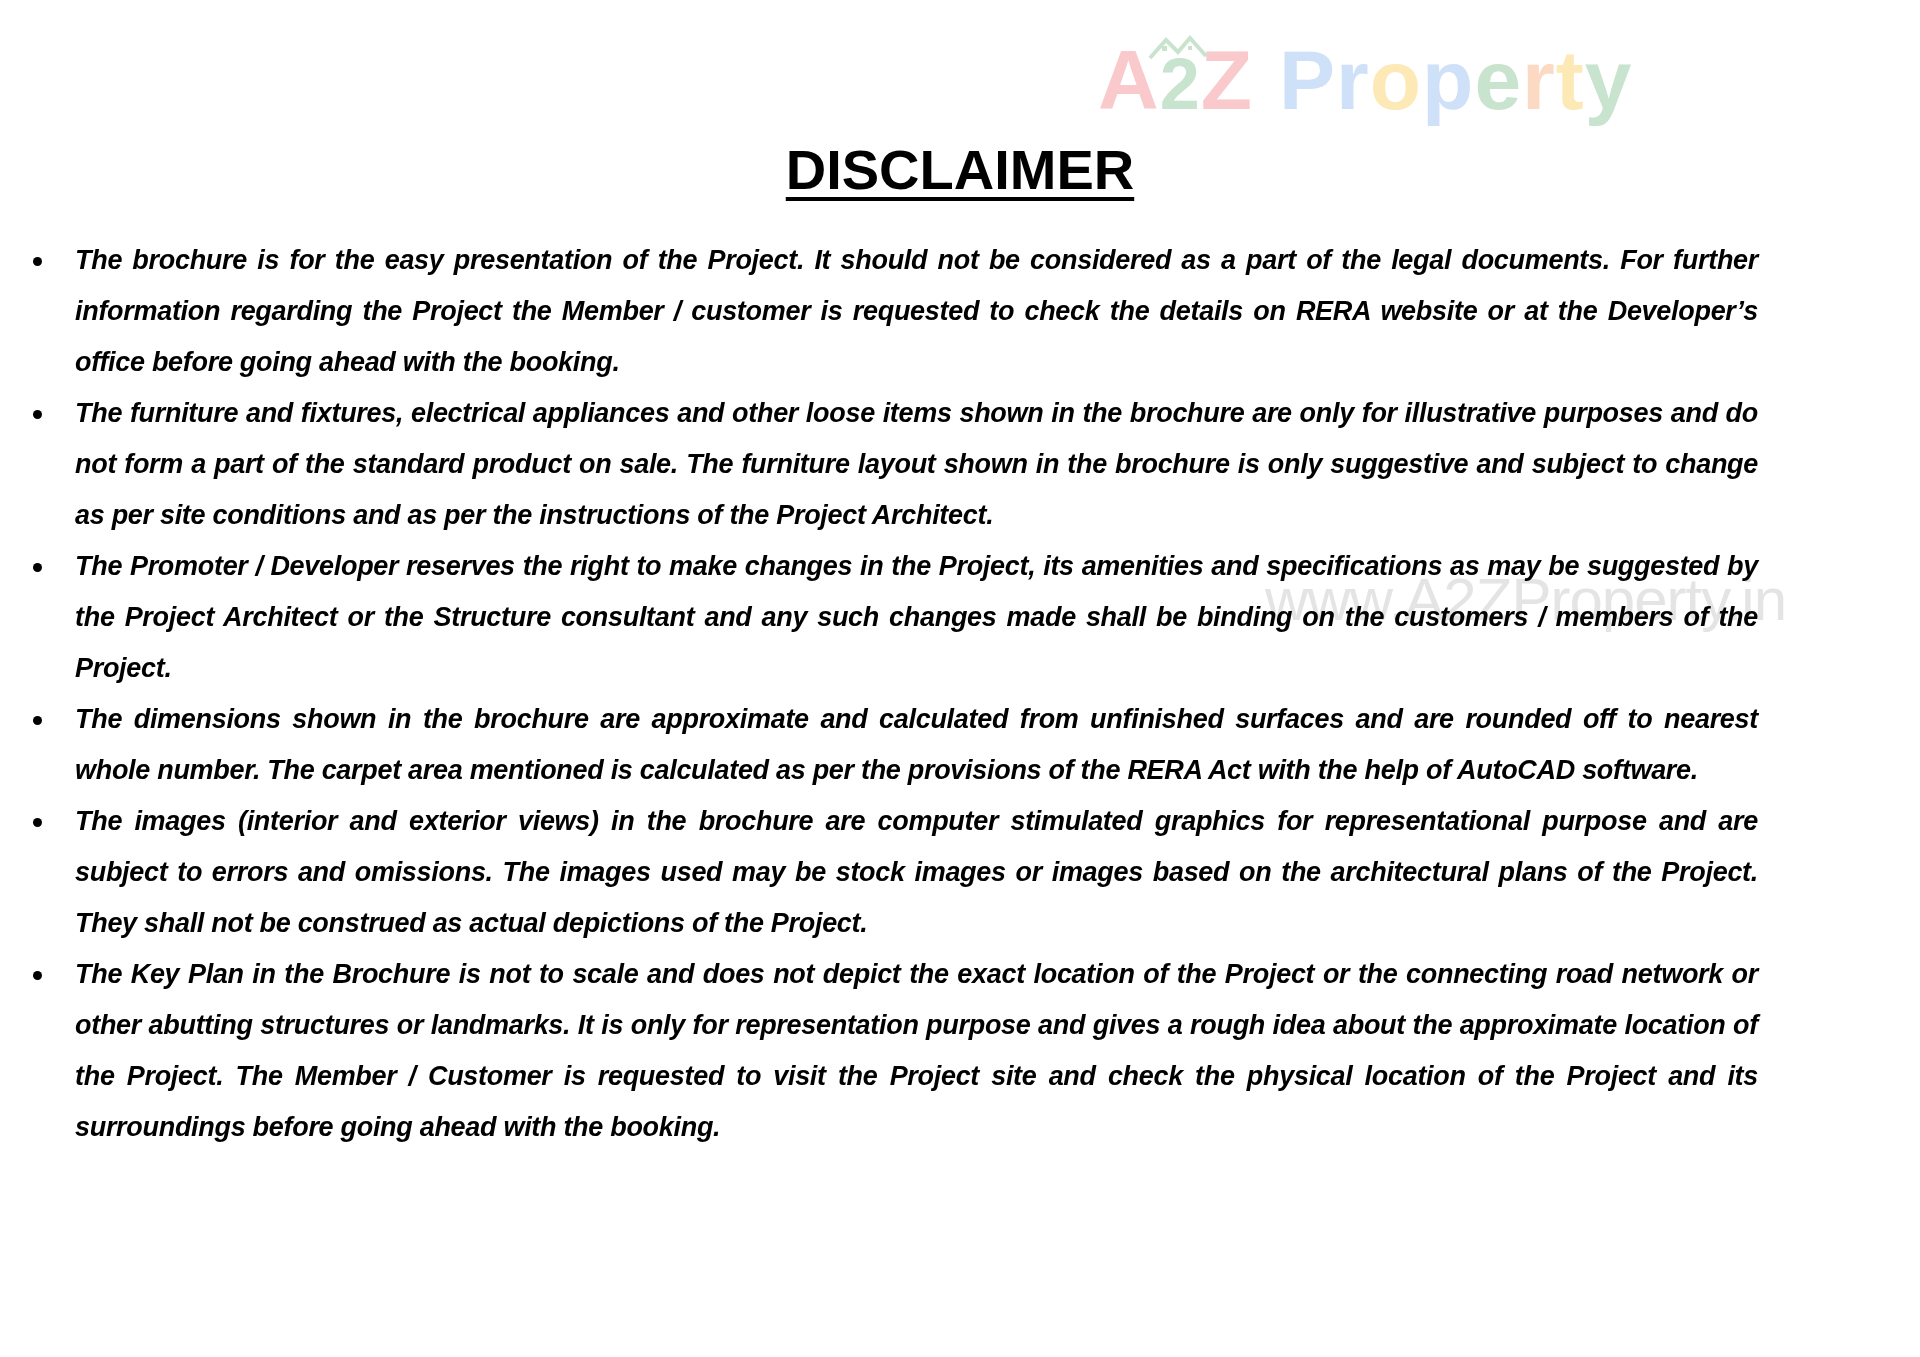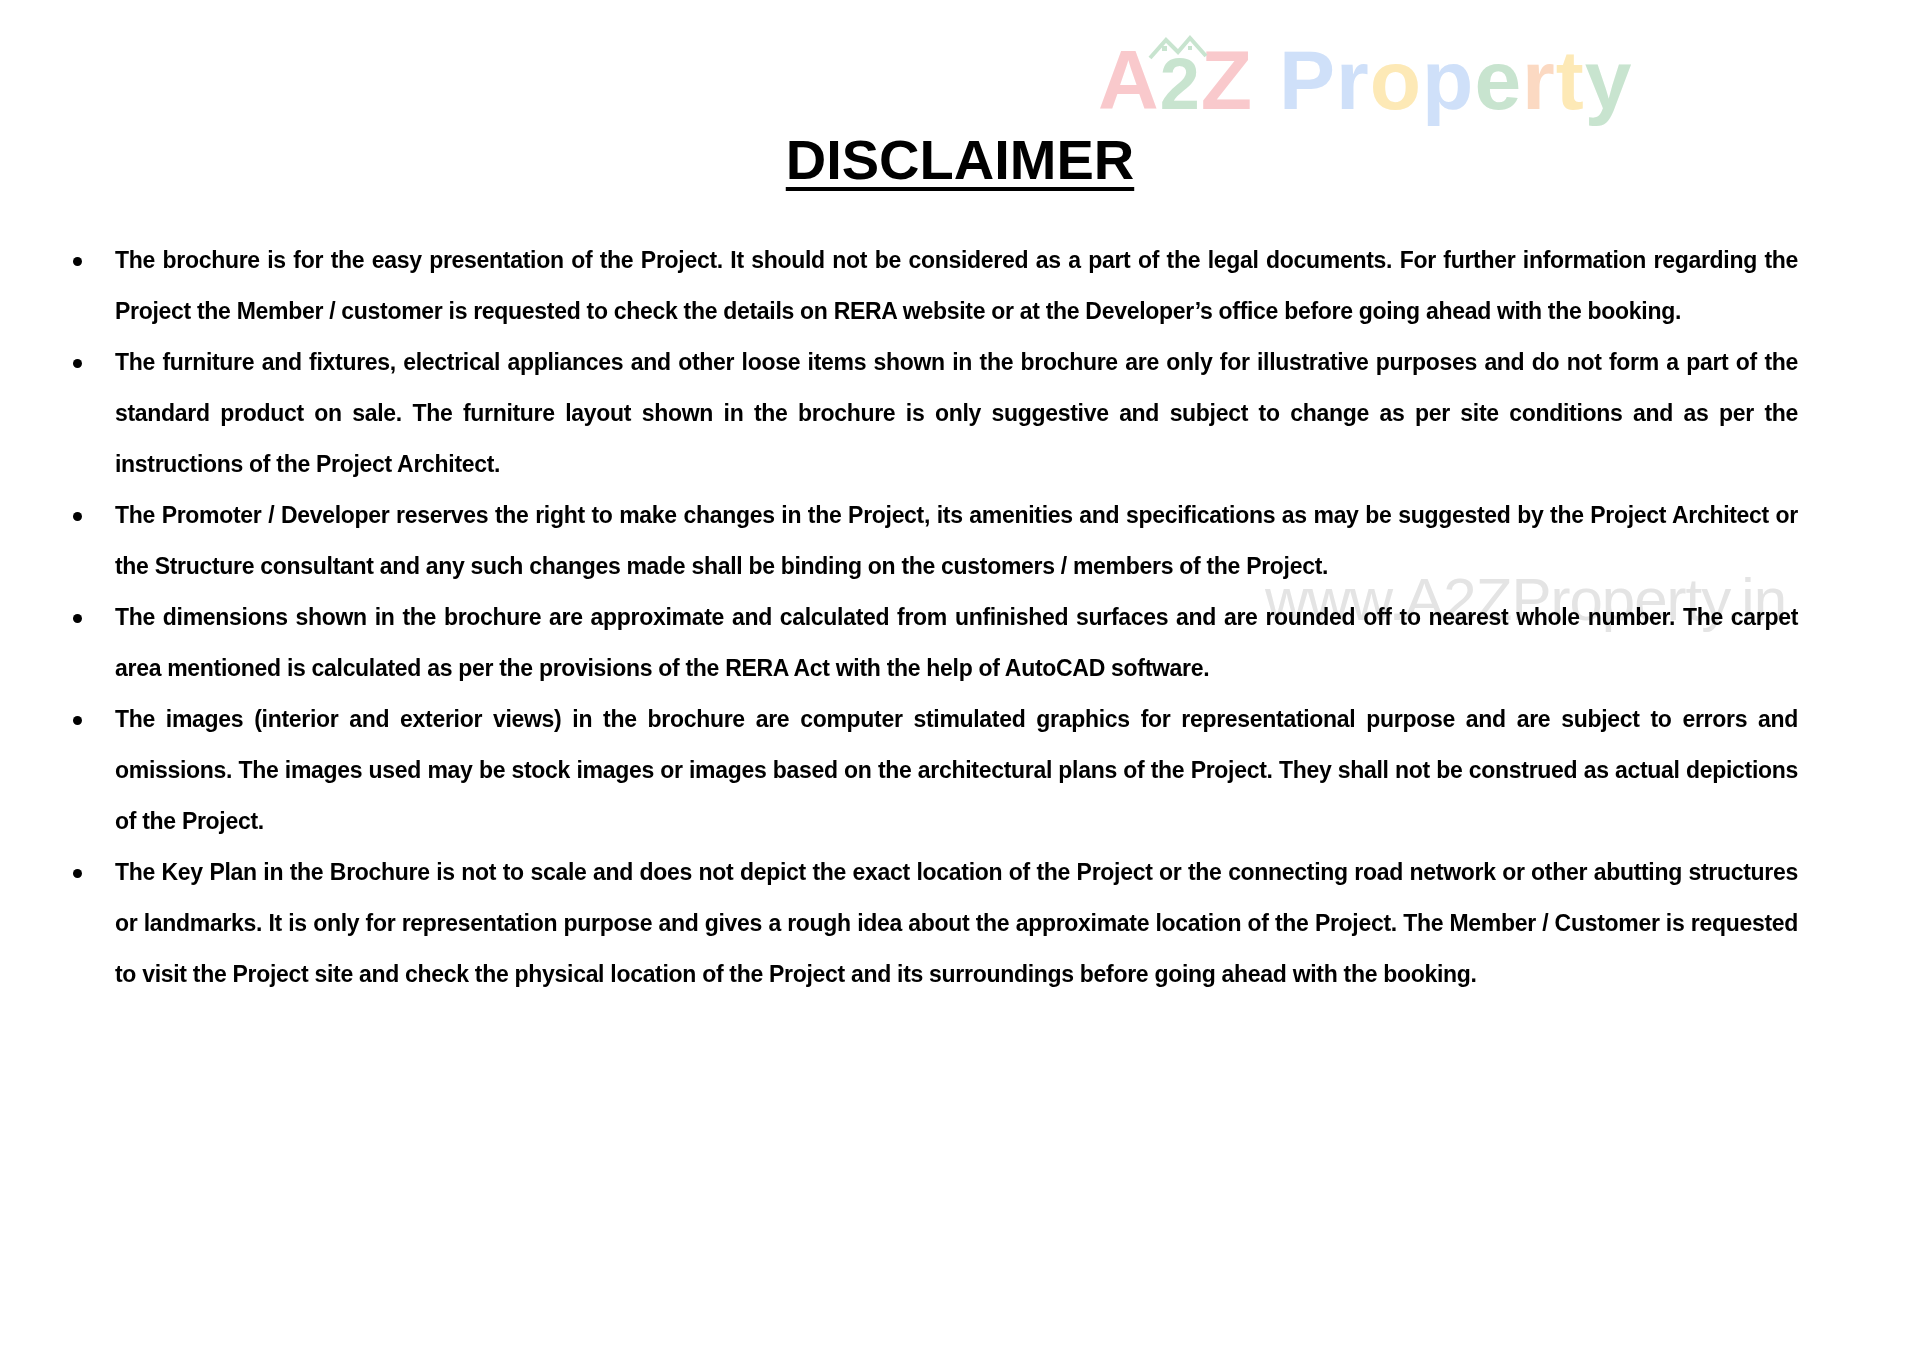--- a/index.html
+++ b/index.html
@@ -69,29 +69,30 @@
       position: absolute;
       left: 0;
       top: 235px;
       width: 1920px;
       margin: 0;
       padding: 0;
       list-style: none;
     }
     .item {
       position: relative;
-      margin-left: 115px;
+      margin-left: 75px;
       width: 1683px;
       font-family: "Liberation Sans", "DejaVu Sans", sans-serif;
       font-weight: bold;
-      font-size: 23px;
+      font-size: 27px;
       line-height: 51px;
       text-align: justify;
       letter-spacing: -0.3px;
       word-spacing: 0px;
+      font-style: italic;
     }
     .bullet {
       position: absolute;
       left: -42px;
       top: 22px;
       width: 9px;
       height: 9px;
       border-radius: 50%;
       background: #000;
     }
@@ -117,21 +118,21 @@
 <div class="page">
 
   <div class="logo">
     <span class="ch" style="color:#f9c9cc">A</span><span class="ch two" style="color:#c8e4cf"><svg class="roof" viewBox="0 0 60 26" style="left:-12px;top:-14px;">
           <polyline points="2,24 18,6 30,18 42,4 58,22" fill="none" stroke="#c8e4cf" stroke-width="4"></polyline>
           <rect x="14" y="12" width="5" height="5" fill="#c8e4cf"></rect>
           <rect x="40" y="12" width="4" height="4" fill="#c8e4cf"></rect>
         </svg><span>2</span></span><span class="ch" style="color:#f9c9cc">Z</span><span class="gap"></span><span class="ch" style="color:#cfe0f9">P</span><span class="ch" style="color:#cfe0f9">r</span><span class="ch" style="color:#fde9b6">o</span><span class="ch" style="color:#cfe0f9">p</span><span class="ch" style="color:#c8e4cf">e</span><span class="ch" style="color:#fbd9c2">r</span><span class="ch" style="color:#fde9b6">t</span><span class="ch" style="color:#c8e4cf">y</span>
   </div>
 
-  <h1 class="title" style="margin:4px;">
+  <h1 class="title" style="margin:14px;">
     <span>DISCLAIMER</span>
   </h1>
 
   <div class="web-watermark">www.A2ZProperty.in</div>
 
   <ul class="list">
     <li class="item">
       <span class="bullet"></span>
       <span>The brochure is for the easy presentation of the Project. It should not be considered as a part of the legal documents. For further information regarding the Project the Member / customer is requested to check the details on RERA website or at the Developer’s office before going ahead with the booking.</span>
     </li>

